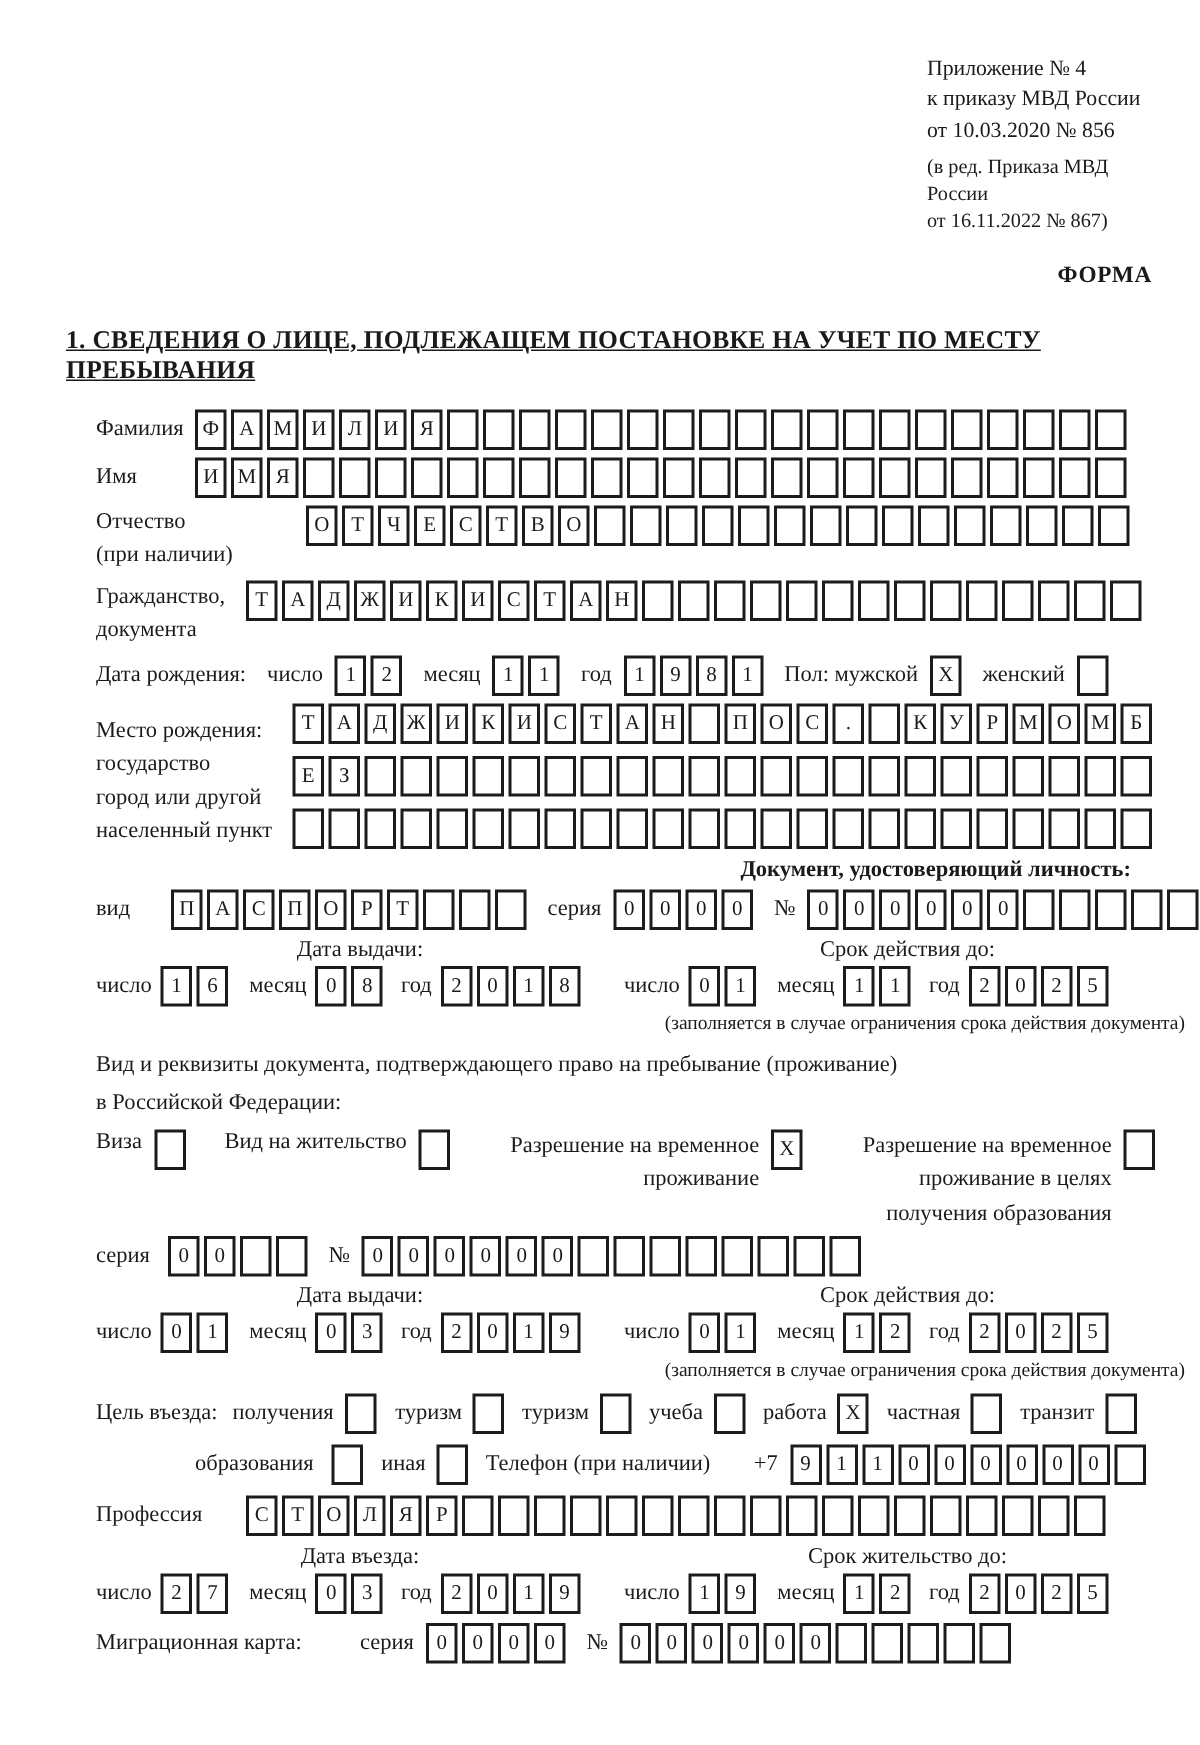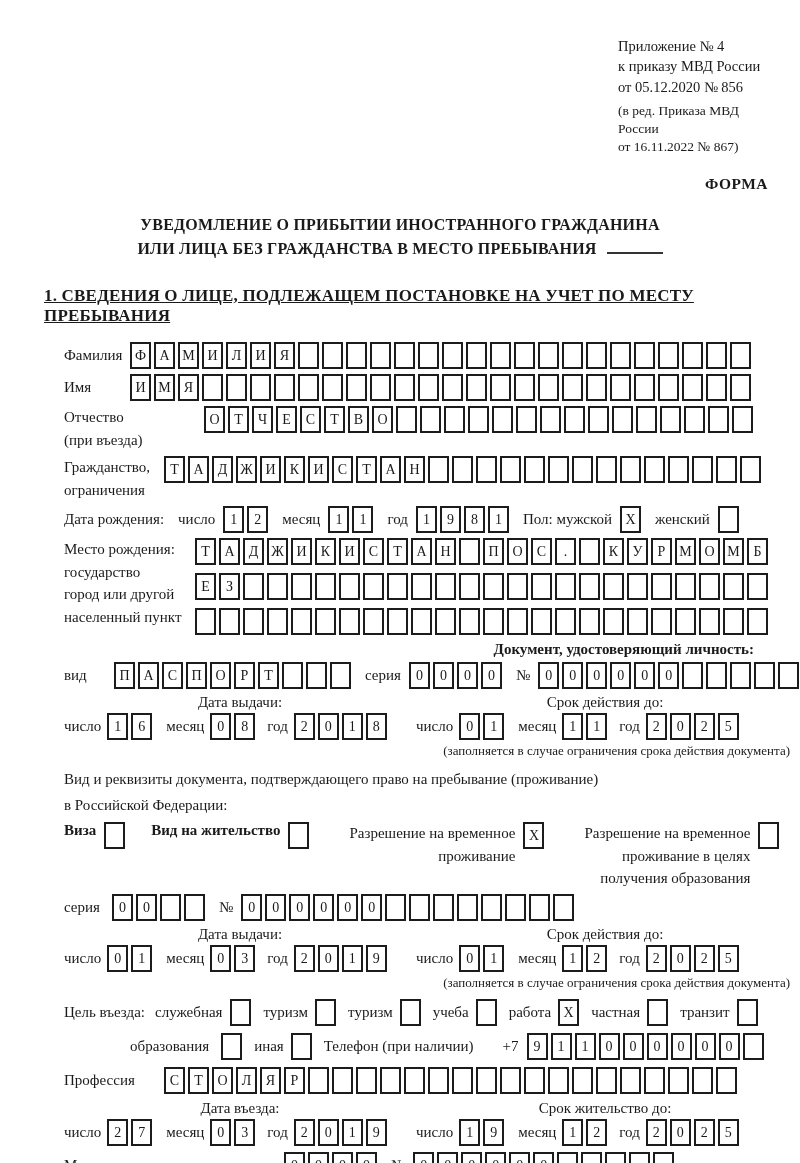--- a/index.html
+++ b/index.html
@@ -41,53 +41,49 @@
   .dates .col-r{flex:1;}
   .date-title{text-align:center;margin-bottom:2px;}
   .date-group{display:flex;align-items:center;}
   .date-group .dl{margin-right:6px;}
   .date-group .dm{margin:0 6px 0 14px;}
   .date-group .dy{margin:0 6px 0 12px;}
   .note-right{text-align:right;font-size:13px;margin:3px 4px 8px 0;}
   .para{line-height:1.7;margin:4px 0 2px 0;}
   
   .opts{display:flex;align-items:flex-start;margin:4px 0 10px 0;}
-  .opts .optlabel{margin-right:8px;font-weight:bold;}
+  .opts .optlabel{margin-right:8px;}
   .opt-multiline{width:190px;text-align:right;line-height:1.5;margin-right:8px;}
   .opt-gap{width:26px;flex:none;}
   .opt-gap-sm{width:16px;flex:none;}
   
   .purpose{display:flex;align-items:center;flex-wrap:nowrap;margin-bottom:7px;}
   .purpose .p-item{margin-left:12px;margin-right:7px;white-space:nowrap;}
   .purpose .p-first{margin-left:0;margin-right:10px;white-space:nowrap;}
   .indent66{margin-left:66px;}
   .phone-prefix{margin:0 8px 0 22px;}
   .label-col div{line-height:1.5;}
 </style>
 </head>
 <body>
 
 <div class="page">
 
   <div class="appendix">
     <div>Приложение № 4</div>
     <div>к приказу МВД России</div>
-    <div>от 05.12.2020 № 856</div>
+    <div>от 10.03.2020 № 856</div>
     <div class="amendment">
       <div>(в ред. Приказа МВД России</div>
       <div>от 16.11.2022 № 867)</div>
     </div>
   </div>
 
   <div class="forma">ФОРМА</div>
 
-  <div class="title">
-    <div>УВЕДОМЛЕНИЕ О ПРИБЫТИИ ИНОСТРАННОГО ГРАЖДАНИНА</div>
-    <div><span>ИЛИ ЛИЦА БЕЗ ГРАЖДАНСТВА В МЕСТО ПРЕБЫВАНИЯ</span><span class="blank-underline"></span></div>
-  </div>
 
   <div class="section-title">1. СВЕДЕНИЯ О ЛИЦЕ, ПОДЛЕЖАЩЕМ ПОСТАНОВКЕ НА УЧЕТ ПО МЕСТУ ПРЕБЫВАНИЯ</div>
 
   <div class="form">
 
     <div class="row">
       <span class="lbl w66">Фамилия</span>
       <span class="cells">
           <span class="cell">Ф</span>
           <span class="cell">А</span>
@@ -146,21 +142,21 @@
           <span class="cell"></span>
           <span class="cell"></span>
           <span class="cell"></span>
           <span class="cell"></span>
         </span>
     </div>
 
     <div class="row top">
       <span class="lbl w140 label-col">
         <div>Отчество</div>
-        <div>(при въезда)</div>
+        <div>(при наличии)</div>
       </span>
       <span class="cells">
           <span class="cell">О</span>
           <span class="cell">Т</span>
           <span class="cell">Ч</span>
           <span class="cell">Е</span>
           <span class="cell">С</span>
           <span class="cell">Т</span>
           <span class="cell">В</span>
           <span class="cell">О</span>
@@ -178,21 +174,21 @@
           <span class="cell"></span>
           <span class="cell"></span>
           <span class="cell"></span>
           <span class="cell"></span>
         </span>
     </div>
 
     <div class="row top">
       <span class="lbl w100 label-col">
         <div>Гражданство,</div>
-        <div>ограничения</div>
+        <div>документа</div>
       </span>
       <span class="cells">
           <span class="cell">Т</span>
           <span class="cell">А</span>
           <span class="cell">Д</span>
           <span class="cell">Ж</span>
           <span class="cell">И</span>
           <span class="cell">К</span>
           <span class="cell">И</span>
           <span class="cell">С</span>
@@ -238,21 +234,21 @@
       <span class="sub ml8">Пол: мужской</span>
       <span class="cells">
           <span class="cell">X</span>
         </span>
       <span class="sub">женский</span>
       <span class="cells">
           <span class="cell"></span>
         </span>
     </div>
 
-    <div class="row top" style="margin-top:3px;">
+    <div class="row top" style="margin-top:3px;align-items:flex-end;">
       <span class="lbl w131 label-col">
         <div>Место рождения:</div>
         <div>государство</div>
         <div>город или другой</div>
         <div>населенный пункт</div>
       </span>
       <span class="stack">
         <span class="cells">
             <span class="cell">Т</span>
             <span class="cell">А</span>
@@ -518,21 +514,21 @@
               <span class="cell">2</span>
               <span class="cell">5</span>
             </span>
         </div>
       </div>
     </div>
     <div class="note-right">(заполняется в случае ограничения срока действия документа)</div>
 
     <div class="purpose">
       <span class="p-first">Цель въезда:</span>
-      <span>служебная</span>
+      <span>получения</span>
       <span class="cells ml8">
           <span class="cell"></span>
         </span>
       <span class="p-item">туризм</span>
       <span class="cells">
           <span class="cell"></span>
         </span>
       <span class="p-item">туризм</span>
       <span class="cells">
           <span class="cell"></span>

